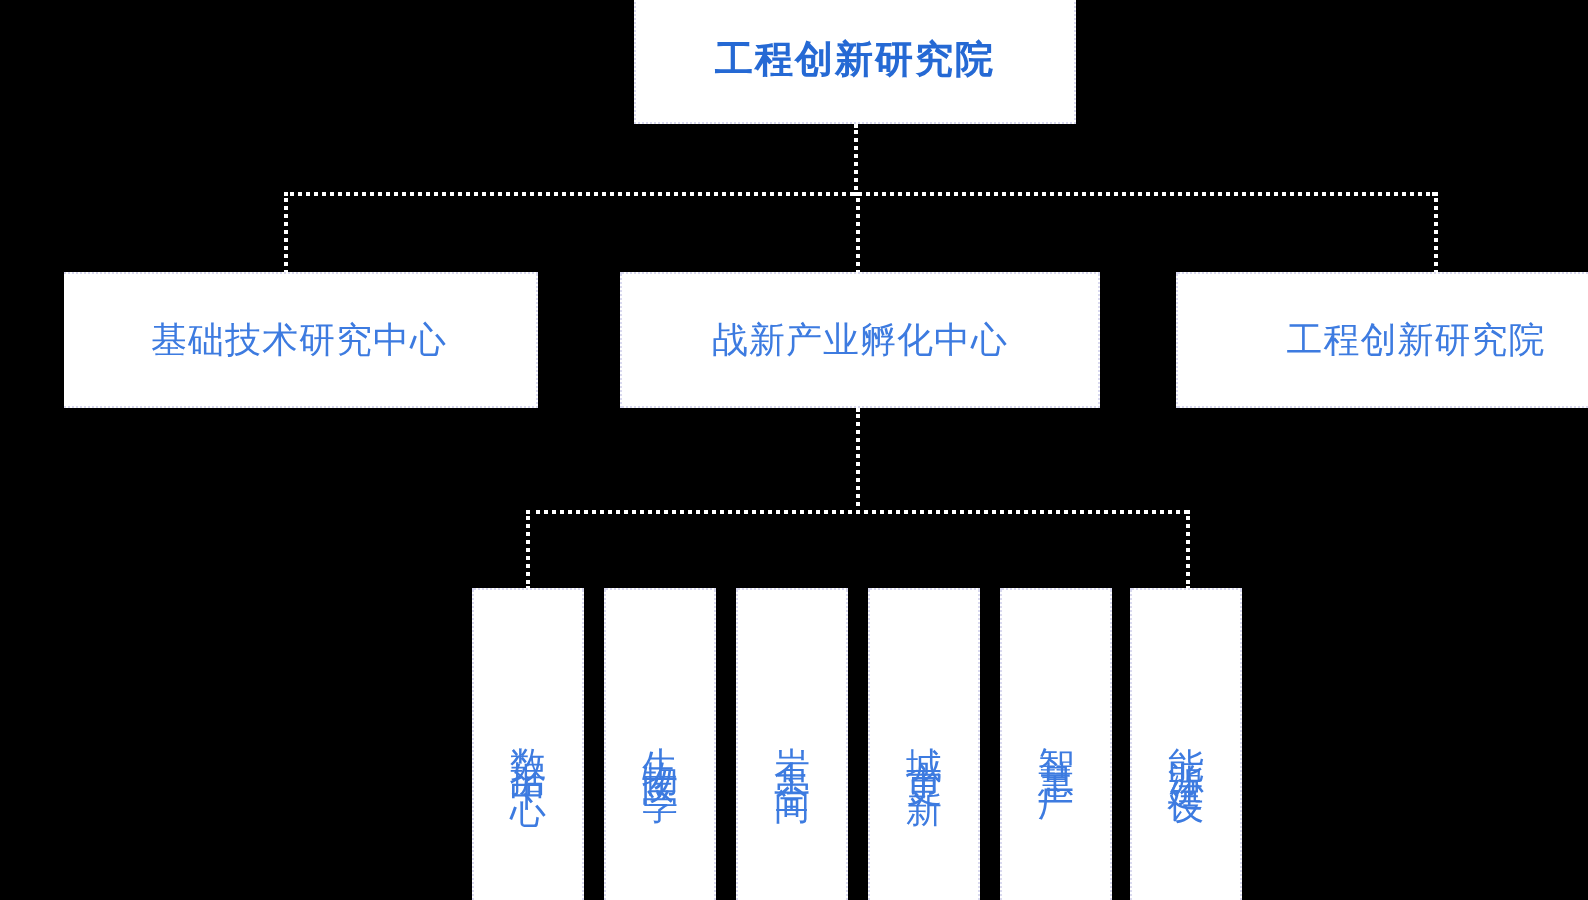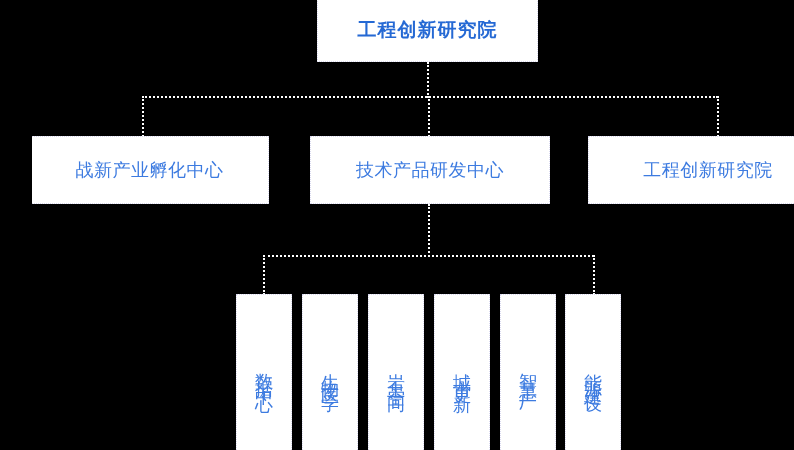--- a/index.html
+++ b/index.html
@@ -124,24 +124,24 @@
   <div class="conn conn-v stem-l2b"></div>
   <div class="conn conn-h bus-l3"></div>
   <div class="conn conn-v drop-l3-l"></div>
   <div class="conn conn-v drop-l3-r"></div>
 
   <div class="node node-root">
     <span class="node-label">工程创新研究院</span>
   </div>
 
   <div class="node node-l2 l2-a">
-    <span class="node-label">战新产业孵化中心</span>
+    <span class="node-label">基础技术研究中心</span>
   </div>
   <div class="node node-l2 l2-b">
-    <span class="node-label">技术产品研发中心</span>
+    <span class="node-label">战新产业孵化中心</span>
   </div>
   <div class="node node-l2 l2-c">
     <span class="node-label">工程创新研究院</span>
   </div>
 
   <div class="node node-l3 l3-0">
     <span class="node-label">数据中心</span>
   </div>
   <div class="node node-l3 l3-1">
     <span class="node-label">生物医学</span>

